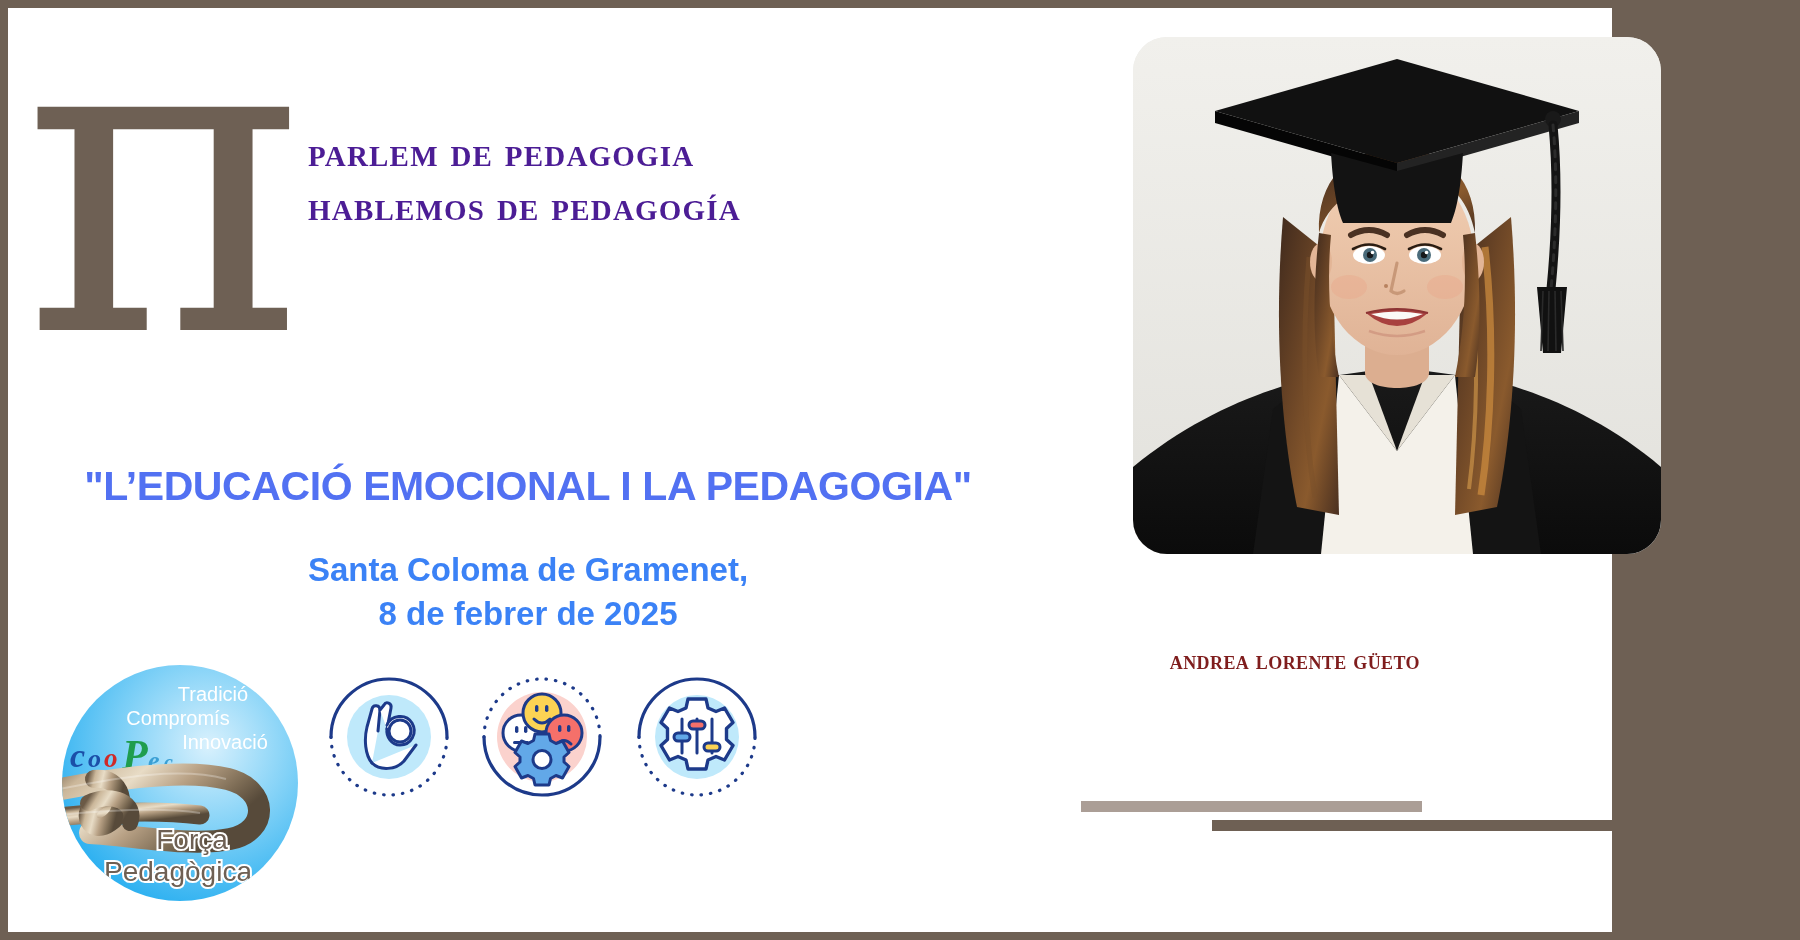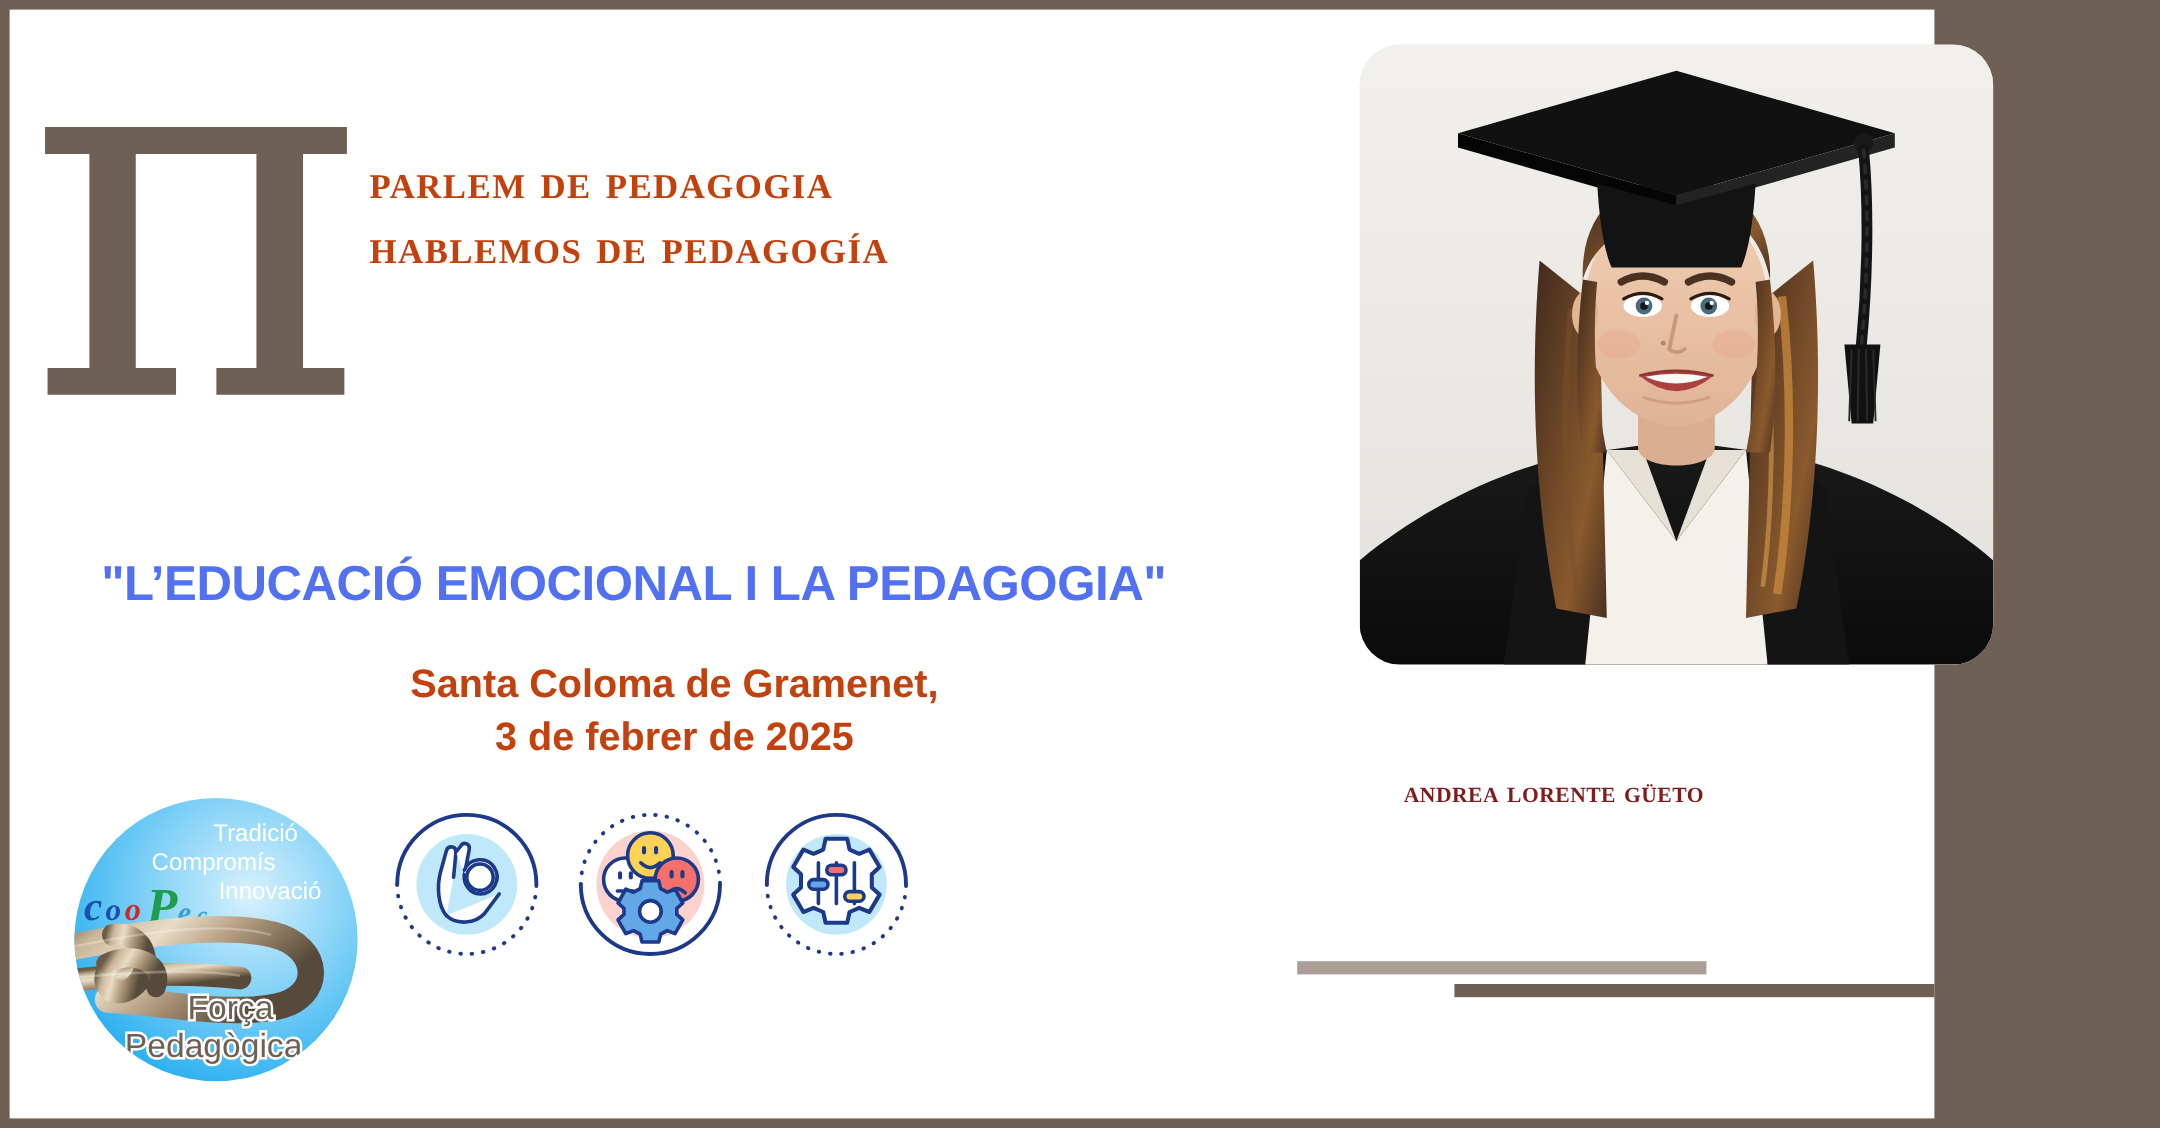--- a/index.html
+++ b/index.html
@@ -46,21 +46,21 @@
 
   
   .header-block {
     position: absolute;
     left: 300px;
     top: 118px;
     width: 640px;
   }
   .header-line {
     font-family: "Liberation Serif", serif;
-    color: #c2410c;
+    color: #4c1d95;
     font-weight: 700;
     font-size: 42px;
     letter-spacing: 1.2px;
     line-height: 1.28;
     font-variant: small-caps;
     text-transform: lowercase;
     white-space: nowrap;
   }
   .header-line::first-letter { font-size: 42px; }
 
@@ -79,26 +79,25 @@
     white-space: nowrap;
   }
 
   
   .place-block {
     position: absolute;
     left: 0;
     top: 540px;
     width: 1040px;
     text-align: center;
-    color: #c2410c;
+    color: #3b82f6;
     font-family: "Liberation Sans", sans-serif;
     font-weight: 700;
     font-size: 33px;
     line-height: 1.33;
-    padding-left: 34px;
   }
 
   
   .speaker-block {
     position: absolute;
     right: 192px;
     top: 636px;
     text-align: right;
   }
   .speaker-line {
@@ -184,21 +183,21 @@
 
     <div class="header-block">
       <div class="header-line">Parlem de Pedagogia</div>
       <div class="header-line">Hablemos de Pedagogía</div>
     </div>
 
     <div class="main-title">"L’EDUCACIÓ EMOCIONAL I LA PEDAGOGIA"</div>
 
     <div class="place-block">
       <div>Santa Coloma de Gramenet,</div>
-      <div>3 de febrer de 2025</div>
+      <div>8 de febrer de 2025</div>
     </div>
 
     <div class="speaker-block">
       <div class="speaker-line">Andrea Lorente Güeto</div>
     </div>
 
     <div class="bar bar-light"></div>
     <div class="bar bar-dark"></div>
 
     <div class="copec-logo">

